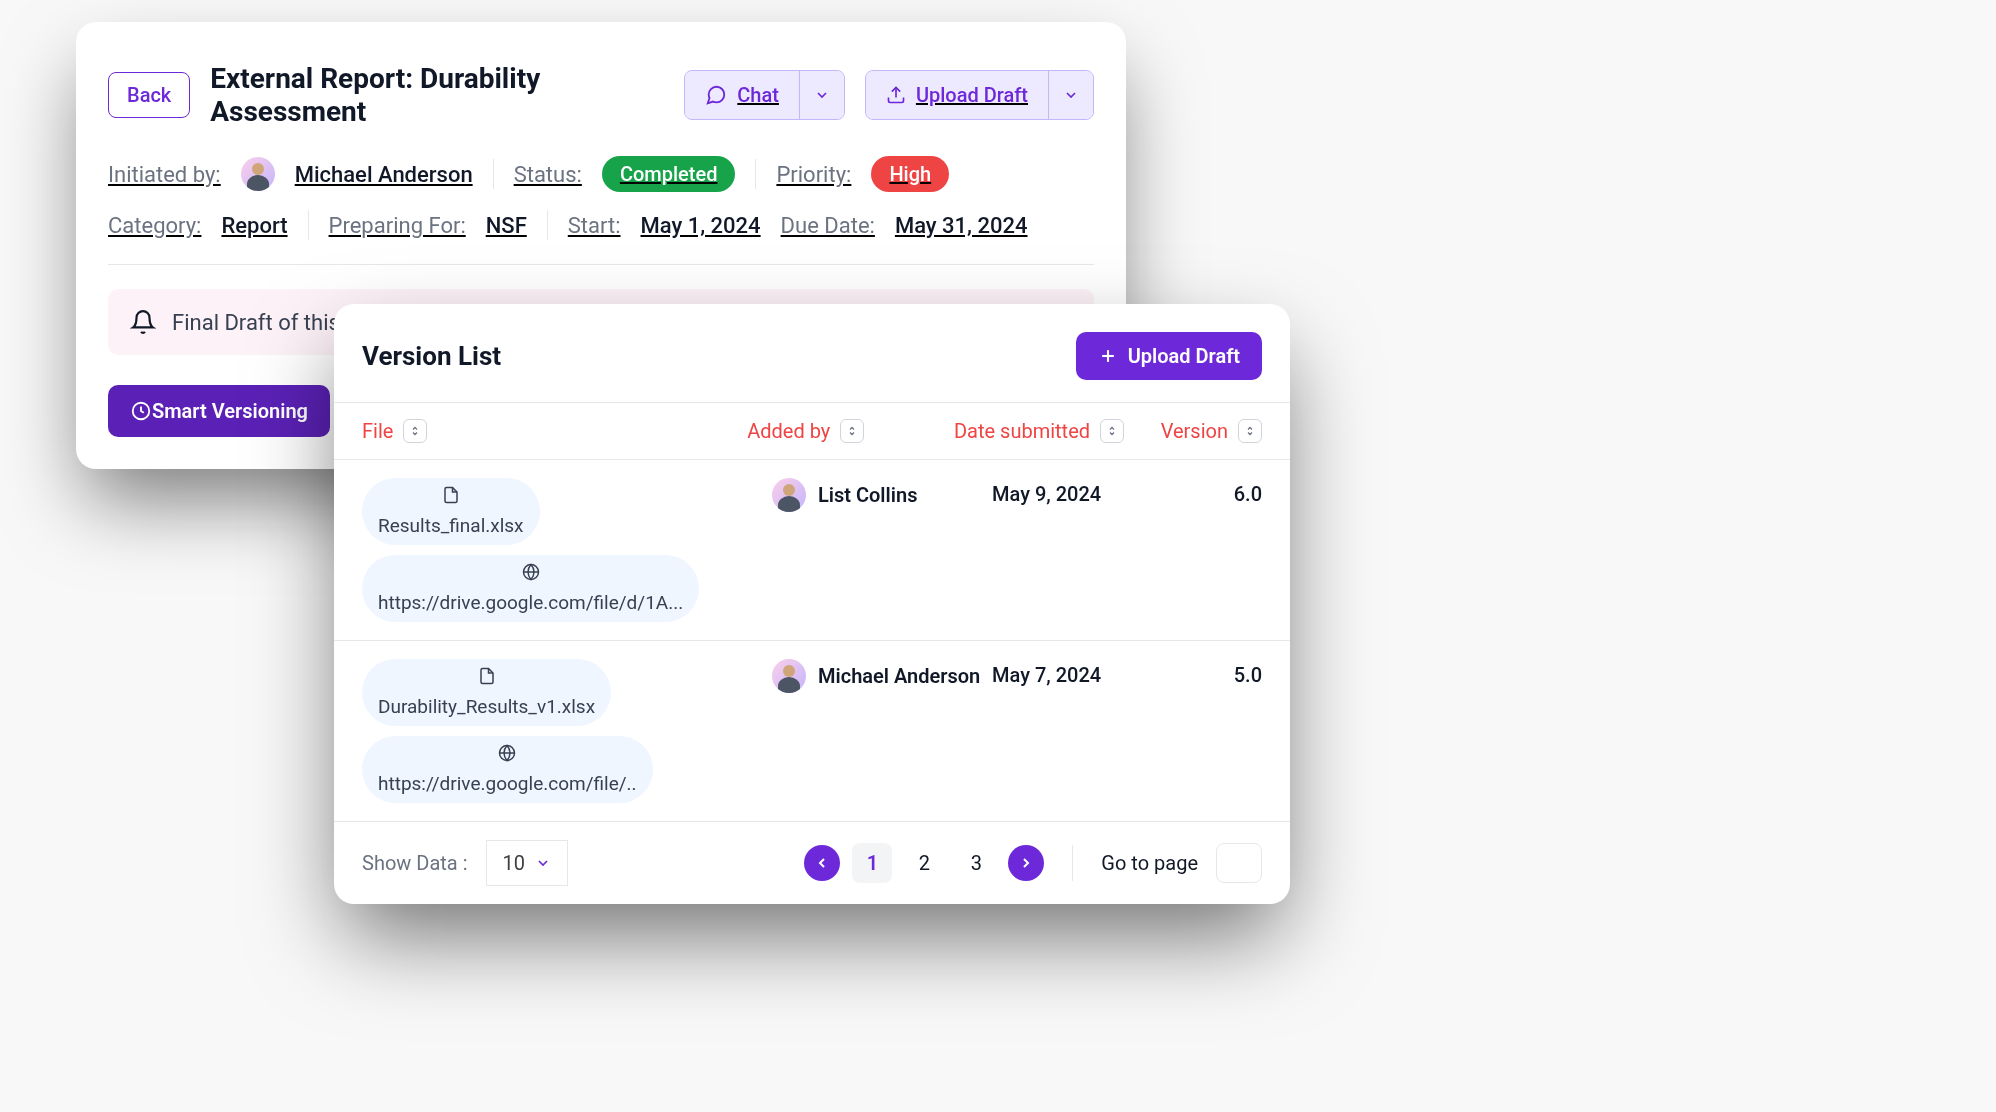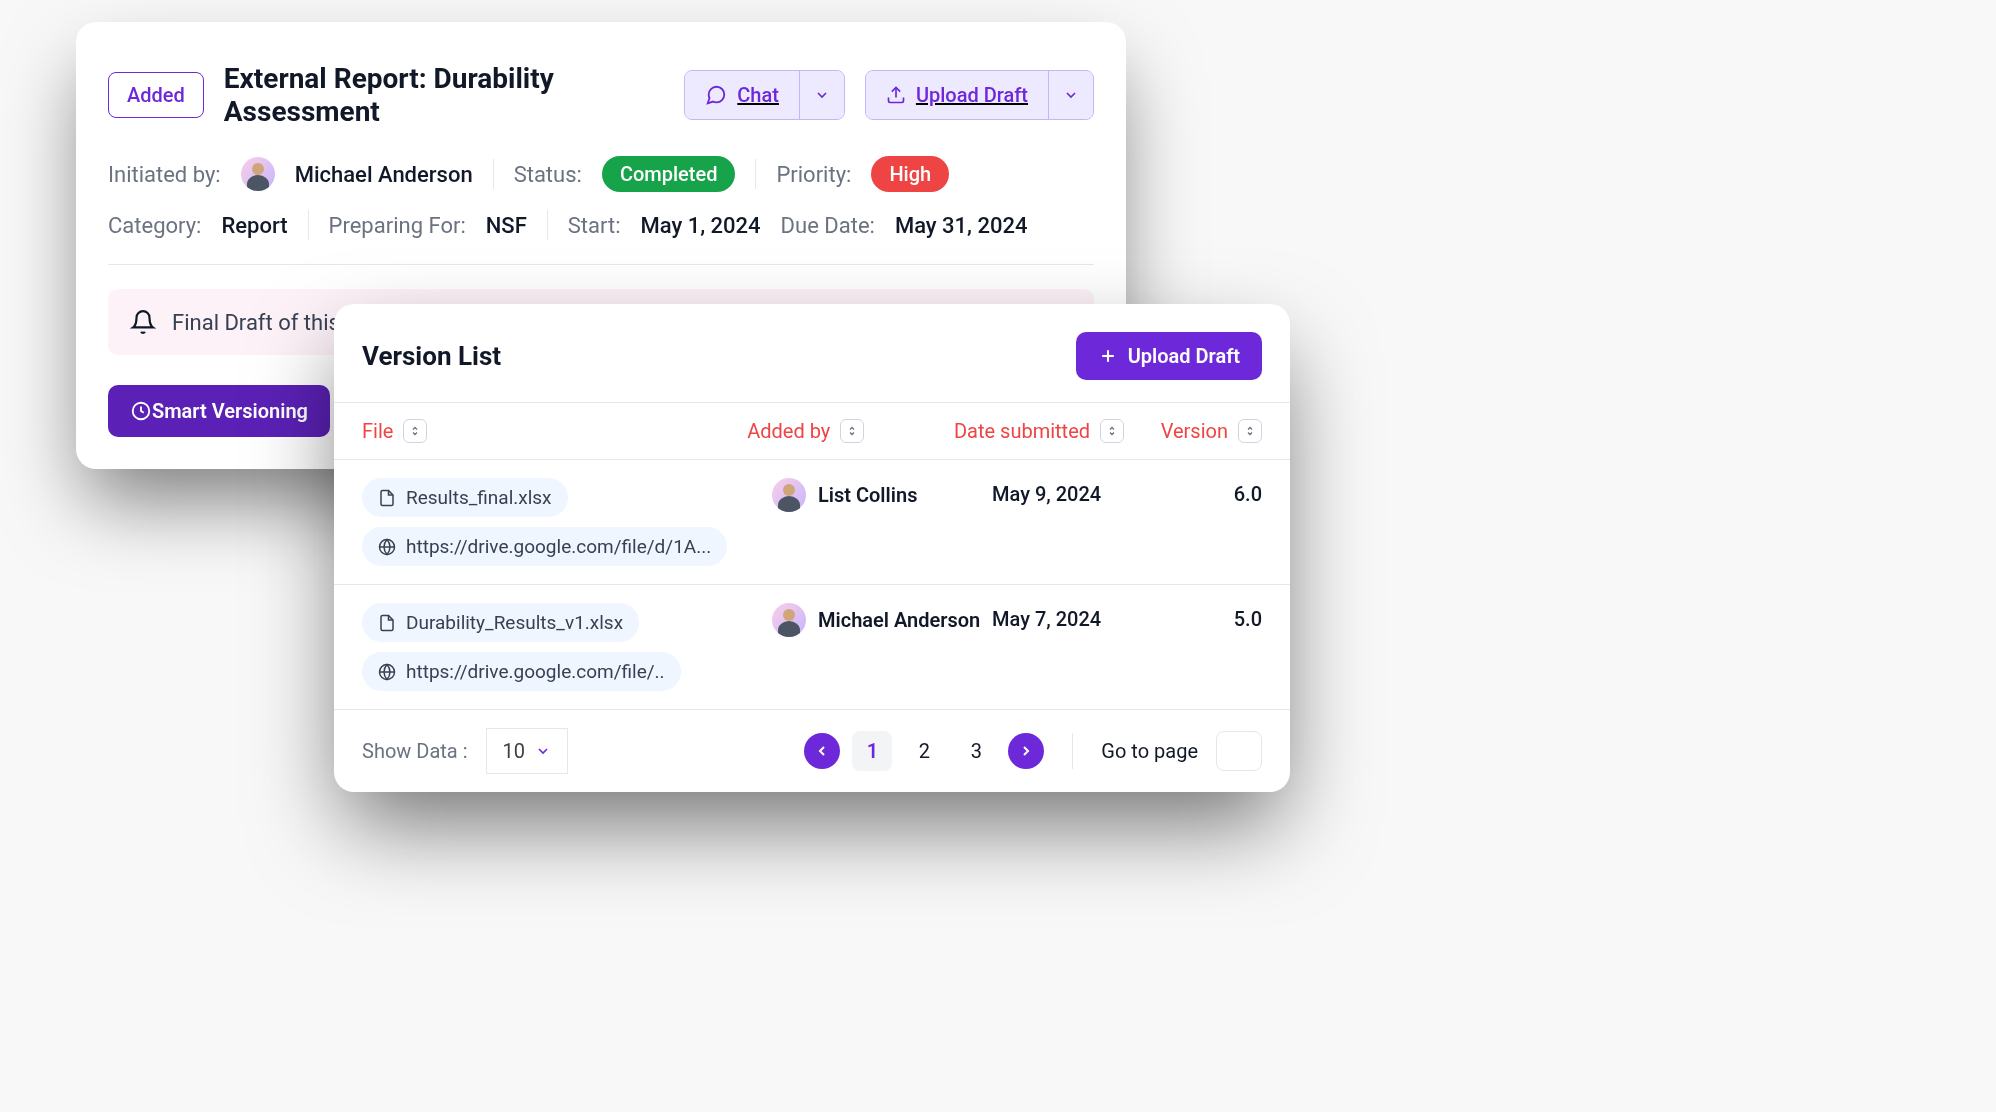--- a/index.html
+++ b/index.html
@@ -70,20 +70,21 @@
     .btn-seg.caret-seg {
       border-left: 1px solid #c4b5fd;
       padding: 12px 14px;
     }
     .meta-row {
       display: flex;
       align-items: center;
       gap: 20px;
       flex-wrap: wrap;
       margin-bottom: 18px;
+      text-decoration: underline;
     }
     .meta-label {
       color: #6b7280;
       font-size: 22px;
       font-weight: 400;
     }
     .meta-value {
       color: #111827;
       font-size: 22px;
       font-weight: 500;
@@ -231,20 +232,21 @@
     }
     .chip {
       display: inline-flex;
       align-items: center;
       gap: 10px;
       background: #eff6ff;
       border-radius: 9999px;
       padding: 8px 16px;
       color: #374151;
       font-size: 19px;
+      flex-direction: column;
     }
     .cell-added {
       display: flex;
       align-items: center;
       gap: 12px;
       font-size: 20px;
       font-weight: 600;
       color: #111827;
     }
     .cell-date {
@@ -326,21 +328,21 @@
       border-radius: 8px;
     }
     svg { display: block; }
   </style>
 </head>
 <body>
 
 <div class="card-main">
 
   <div class="card-header">
-    <button class="back-btn">Added</button>
+    <button class="back-btn">Back</button>
     <h1 class="page-title">External Report: Durability Assessment</h1>
 
     <div class="btn-group">
       <button class="btn-seg">
         <span>
           <svg width="22" height="22" viewBox="0 0 24 24" fill="none" stroke="#6D28D9" stroke-width="2">
               <path d="M21 11.5a8.38 8.38 0 0 1-8.5 8.5 8.5 8.5 0 0 1-3.8-.9L3 21l1.9-5.7A8.38 8.38 0 0 1 4 11.5 8.5 8.5 0 0 1 12.5 3 8.38 8.38 0 0 1 21 11.5z"></path>
             </svg>
         </span>
         <span>Chat</span>

